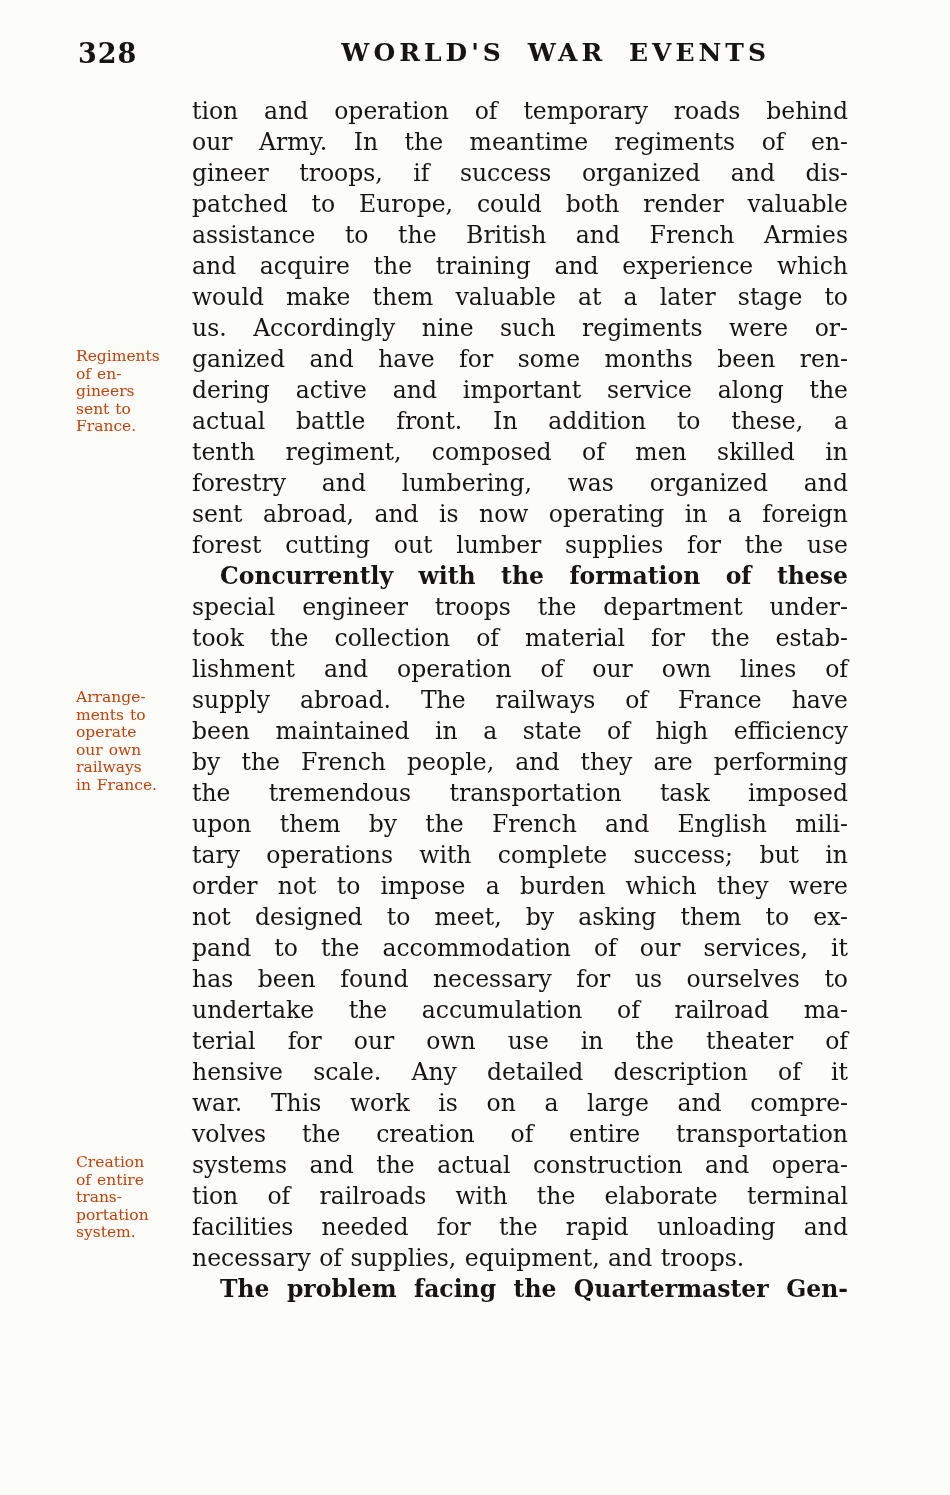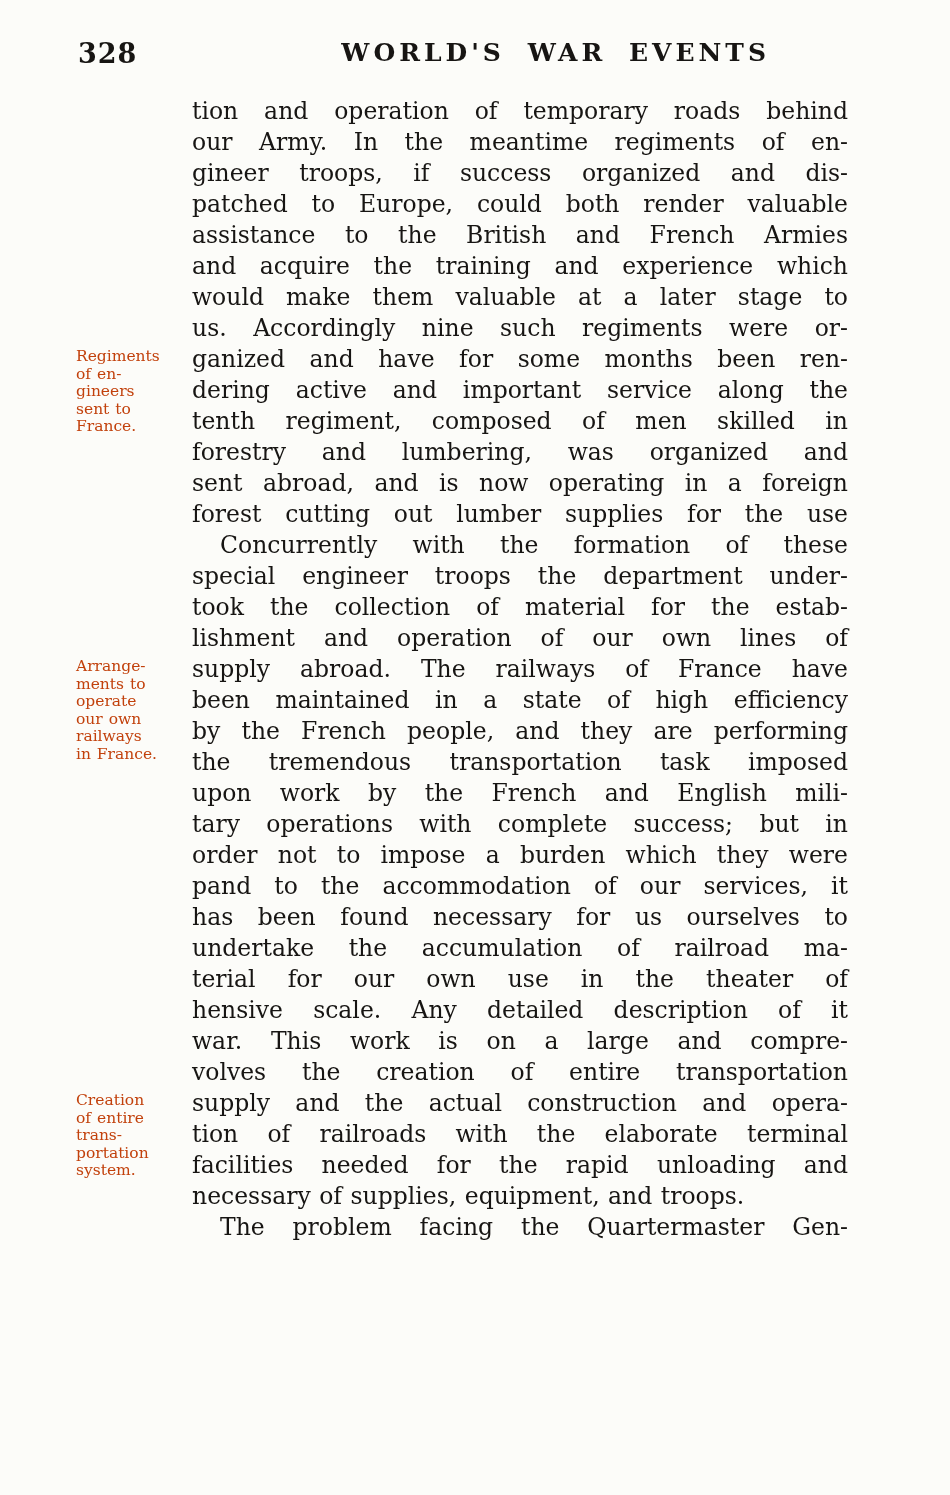--- a/index.html
+++ b/index.html
@@ -61,20 +61,21 @@
   .line {
     position: relative;
     text-align: justify;
     text-align-last: justify;
   }
   .line.last {
     text-align-last: left;
   }
   .line.indent {
     text-indent: 28px;
+    font-weight: bold;
   }
   .sidenote {
     position: absolute;
     left: -116px;
     top: 4px;
     width: 108px;
     font-size: 15.5px;
     line-height: 17.5px;
     font-weight: normal;
     color: #c2410c;
@@ -105,20 +106,21 @@
         <div class="line">would make them valuable at a later stage to</div>
         <div class="line">us.  Accordingly nine such regiments were or-<div class="sidenote">
             <div class="sn-line">Regiments</div>
             <div class="sn-line">of en-</div>
             <div class="sn-line">gineers</div>
             <div class="sn-line">sent to</div>
             <div class="sn-line">France.</div>
           </div></div>
         <div class="line">ganized and have for some months been ren-</div>
         <div class="line">dering active and important service along the</div>
+        <div class="line">actual battle front.  In addition to these, a</div>
         <div class="line">tenth regiment, composed of men skilled in</div>
         <div class="line">forestry and lumbering, was organized and</div>
         <div class="line">sent abroad, and is now operating in a foreign</div>
         <div class="line">forest cutting out lumber supplies for the use</div>
       </div>
       <div class="paragraph">
         <div class="line indent">Concurrently with the formation of these</div>
         <div class="line">special engineer troops the department under-</div>
         <div class="line">took the collection of material for the estab-</div>
         <div class="line">lishment and operation of our own lines of<div class="sidenote">
@@ -126,37 +128,38 @@
             <div class="sn-line">ments to</div>
             <div class="sn-line">operate</div>
             <div class="sn-line">our own</div>
             <div class="sn-line">railways</div>
             <div class="sn-line">in France.</div>
           </div></div>
         <div class="line">supply abroad.  The railways of France have</div>
         <div class="line">been maintained in a state of high efficiency</div>
         <div class="line">by the French people, and they are performing</div>
         <div class="line">the tremendous transportation task imposed</div>
-        <div class="line">upon work by the French and English mili-</div>
+        <div class="line">upon them by the French and English mili-</div>
         <div class="line">tary operations with complete success; but in</div>
         <div class="line">order not to impose a burden which they were</div>
+        <div class="line">not designed to meet, by asking them to ex-</div>
         <div class="line">pand to the accommodation of our services, it</div>
         <div class="line">has been found necessary for us ourselves to</div>
         <div class="line">undertake the accumulation of railroad ma-</div>
         <div class="line">terial for our own use in the theater of</div>
         <div class="line">hensive scale.  Any detailed description of it</div>
         <div class="line">war.  This work is on a large and compre-</div>
         <div class="line">volves the creation of entire transportation<div class="sidenote">
             <div class="sn-line">Creation</div>
             <div class="sn-line">of entire</div>
             <div class="sn-line">trans-</div>
             <div class="sn-line">portation</div>
             <div class="sn-line">system.</div>
           </div></div>
-        <div class="line">supply and the actual construction and opera-</div>
+        <div class="line">systems and the actual construction and opera-</div>
         <div class="line">tion of railroads with the elaborate terminal</div>
         <div class="line">facilities needed for the rapid unloading and</div>
         <div class="line last">necessary of supplies, equipment, and troops.</div>
       </div>
       <div class="paragraph">
         <div class="line indent">The problem facing the Quartermaster Gen-</div>
       </div>
     </div>
 </div>
 

